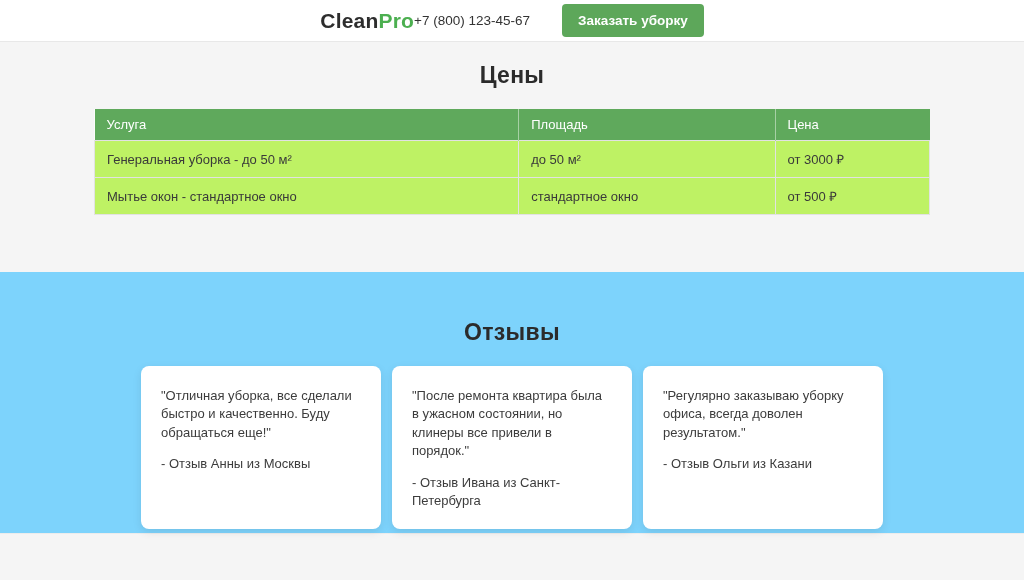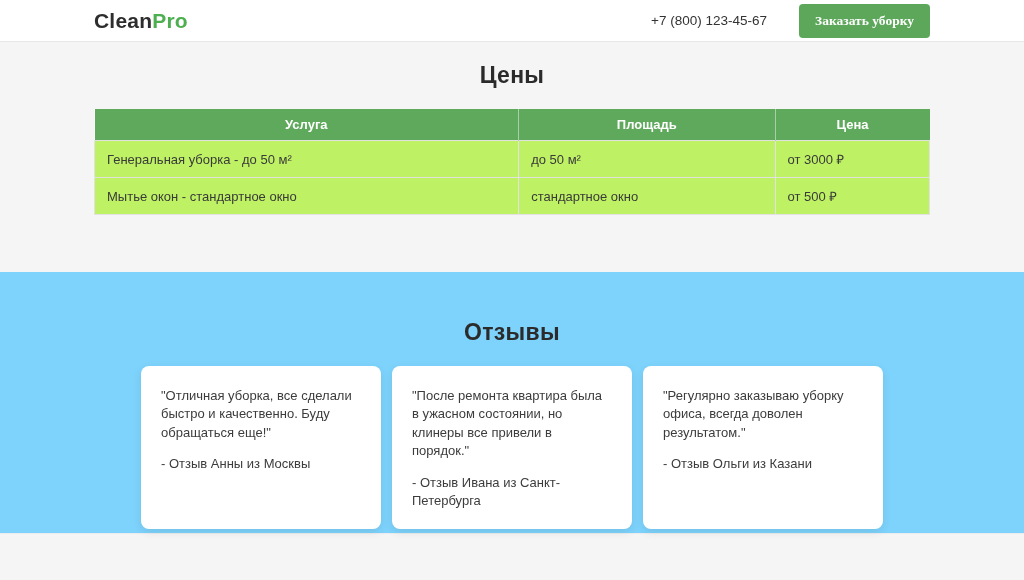--- a/index.html
+++ b/index.html
@@ -15,40 +15,40 @@
   
   .site-header {
     height: 41px;
     background: #ffffff;
     display: flex;
     align-items: center;
   }
   .header-inner {
     display: flex;
     align-items: center;
-    justify-content: space-between;
+    justify-content: center;
   }
   .logo {
     font-size: 21px;
     font-weight: bold;
     color: #2d2d2d;
     letter-spacing: 0.2px;
     cursor: pointer;
   }
   .logo .logo-accent { color: #4caf50; }
   .header-right { display: flex; align-items: center; gap: 32px; }
   .phone { font-size: 13.5px; color: #333; }
   .cta-button {
     background: #5da75a;
     color: #ffffff;
     border: none;
     border-radius: 4px;
     padding: 9px 16px;
     font-size: 13.5px;
-    font-family: Liberation Serif, serif;
+    font-family: Liberation Sans, sans-serif;
     font-weight: bold;
     cursor: pointer;
   }
 
   
   .prices-section {
     background: #f5f5f5;
     border-top: 1px solid #e8e8e8;
     height: 231px;
     padding-top: 20px;
@@ -64,22 +64,22 @@
   table.prices-table {
     width: 836px;
     margin: 0 auto;
     border-collapse: collapse;
     font-size: 13px;
     background: #fcfcfc;
   }
   .prices-table th {
     background: #5fa95c;
     color: #ffffff;
-    font-weight: bold;
-    text-align: center;
+    font-weight: normal;
+    text-align: left;
     padding: 8px 12px;
     border-right: 1px solid rgba(255,255,255,0.45);
   }
   .prices-table th:last-child { border-right: none; }
   .prices-table td {
     padding: 9px 12px;
     color: #3a3a3a;
     background: #bef264;
     border: 1px solid #e2e2e2;
   }

